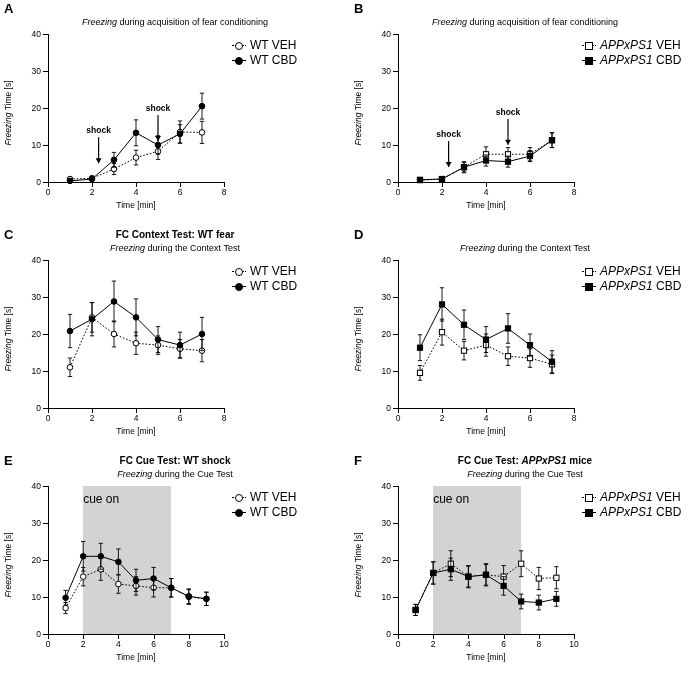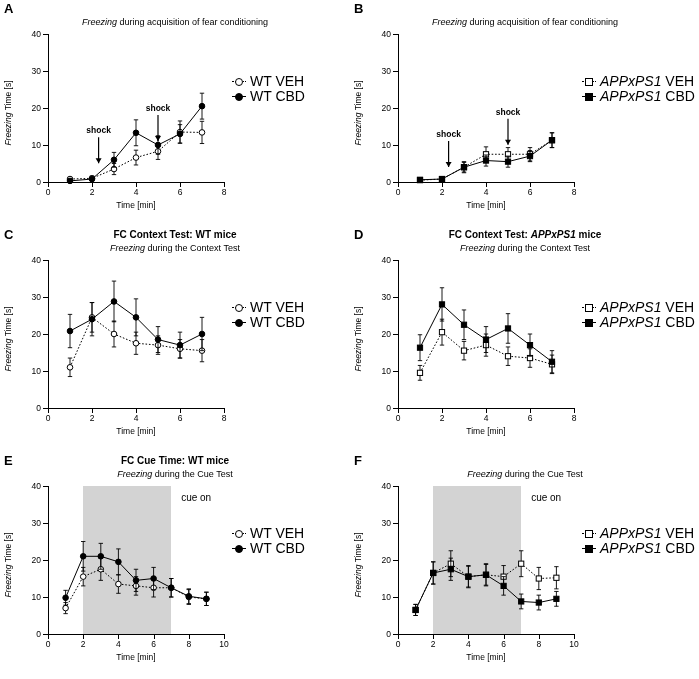--- a/index.html
+++ b/index.html
@@ -127,23 +127,22 @@
     top: 166px;
     left: 0;
     width: 176px;
     text-align: center;
     font-size: 8.5px;
   }
   .legend {
     position: absolute;
     top: 38px;
     left: 232px;
-    font-size: 14px;
+    font-size: 12px;
     line-height: 15px;
-    margin-top: 36px;
   }
   .legend-row {
     display: flex;
     align-items: center;
     height: 15px;
     white-space: nowrap;
   }
   .legend-sym {
     width: 14px;
     height: 10px;
@@ -191,24 +190,23 @@
     width: 6px; height: 6px;
     border: 1px solid #000;
     background: #000;
   }
   .cue-band {
     position: absolute;
     background: #d3d3d3;
   }
   .cue-label {
     position: absolute;
-    font-size: 10px;
-    text-align: right;
+    font-size: 12px;
+    text-align: left;
     white-space: nowrap;
-    padding-left: 40px;
   }
   .shock-label {
     position: absolute;
     font-size: 8.5px;
     font-weight: bold;
     white-space: nowrap;
     transform: translateX(-50%);
   }
   svg.series {
     position: absolute;
@@ -448,21 +446,21 @@
           <span class="legend-sym">
             <span class="dash"></span>
             <span class="sym square-filled"></span>
           </span>
           <span><span class="ital">APPxPS1</span> CBD</span>
         </div>
       </div>
     </div>
     <div class="panel" style="left: 0px; top: 226px;">
       <div class="panel-letter">C</div>
-      <div class="panel-title">FC Context Test: WT mice</div>
+      <div class="panel-title">FC Context Test: WT fear</div>
       <div class="panel-subtitle"><span class="ital">Freezing</span> during the Context Test</div>
       <div class="plot">
         <div class="axis-line y-axis"></div>
         <div class="axis-line x-axis"></div>
         <div class="tick ytick" style="top: 148px;"></div>
         <div class="ytick-label" style="top: 148px;">0</div>
         <div class="tick ytick" style="top: 111px;"></div>
         <div class="ytick-label" style="top: 111px;">10</div>
         <div class="tick ytick" style="top: 74px;"></div>
         <div class="ytick-label" style="top: 74px;">20</div>
@@ -559,21 +557,20 @@
           <span class="legend-sym">
             <span class="dash"></span>
             <span class="sym circle-filled"></span>
           </span>
           <span>WT CBD</span>
         </div>
       </div>
     </div>
     <div class="panel" style="left: 350px; top: 226px;">
       <div class="panel-letter">D</div>
-      <div class="panel-title">FC Context Test: <span class="ital">APPxPS1</span> mice</div>
       <div class="panel-subtitle"><span class="ital">Freezing</span> during the Context Test</div>
       <div class="plot">
         <div class="axis-line y-axis"></div>
         <div class="axis-line x-axis"></div>
         <div class="tick ytick" style="top: 148px;"></div>
         <div class="ytick-label" style="top: 148px;">0</div>
         <div class="tick ytick" style="top: 111px;"></div>
         <div class="ytick-label" style="top: 111px;">10</div>
         <div class="tick ytick" style="top: 74px;"></div>
         <div class="ytick-label" style="top: 74px;">20</div>
@@ -670,21 +667,21 @@
           <span class="legend-sym">
             <span class="dash"></span>
             <span class="sym square-filled"></span>
           </span>
           <span><span class="ital">APPxPS1</span> CBD</span>
         </div>
       </div>
     </div>
     <div class="panel" style="left: 0px; top: 452px;">
       <div class="panel-letter">E</div>
-      <div class="panel-title">FC Cue Time: WT mice</div>
+      <div class="panel-title">FC Cue Test: WT shock</div>
       <div class="panel-subtitle"><span class="ital">Freezing</span> during the Cue Test</div>
       <div class="plot">
         <div class="cue-band" style="left: 35.2px; top: 0px; width: 88px; height: 148px; background: rgb(211, 211, 211);"></div>
         <div class="cue-label" style="left: 35.2px; width: 88px; top: 6px;">cue on</div>
         <div class="axis-line y-axis"></div>
         <div class="axis-line x-axis"></div>
         <div class="tick ytick" style="top: 148px;"></div>
         <div class="ytick-label" style="top: 148px;">0</div>
         <div class="tick ytick" style="top: 111px;"></div>
         <div class="ytick-label" style="top: 111px;">10</div>
@@ -801,20 +798,21 @@
           <span class="legend-sym">
             <span class="dash"></span>
             <span class="sym circle-filled"></span>
           </span>
           <span>WT CBD</span>
         </div>
       </div>
     </div>
     <div class="panel" style="left: 350px; top: 452px;">
       <div class="panel-letter">F</div>
+      <div class="panel-title">FC Cue Test: <span class="ital">APPxPS1</span> mice</div>
       <div class="panel-subtitle"><span class="ital">Freezing</span> during the Cue Test</div>
       <div class="plot">
         <div class="cue-band" style="left: 35.2px; top: 0px; width: 88px; height: 148px; background: rgb(211, 211, 211);"></div>
         <div class="cue-label" style="left: 35.2px; width: 88px; top: 6px;">cue on</div>
         <div class="axis-line y-axis"></div>
         <div class="axis-line x-axis"></div>
         <div class="tick ytick" style="top: 148px;"></div>
         <div class="ytick-label" style="top: 148px;">0</div>
         <div class="tick ytick" style="top: 111px;"></div>
         <div class="ytick-label" style="top: 111px;">10</div>

